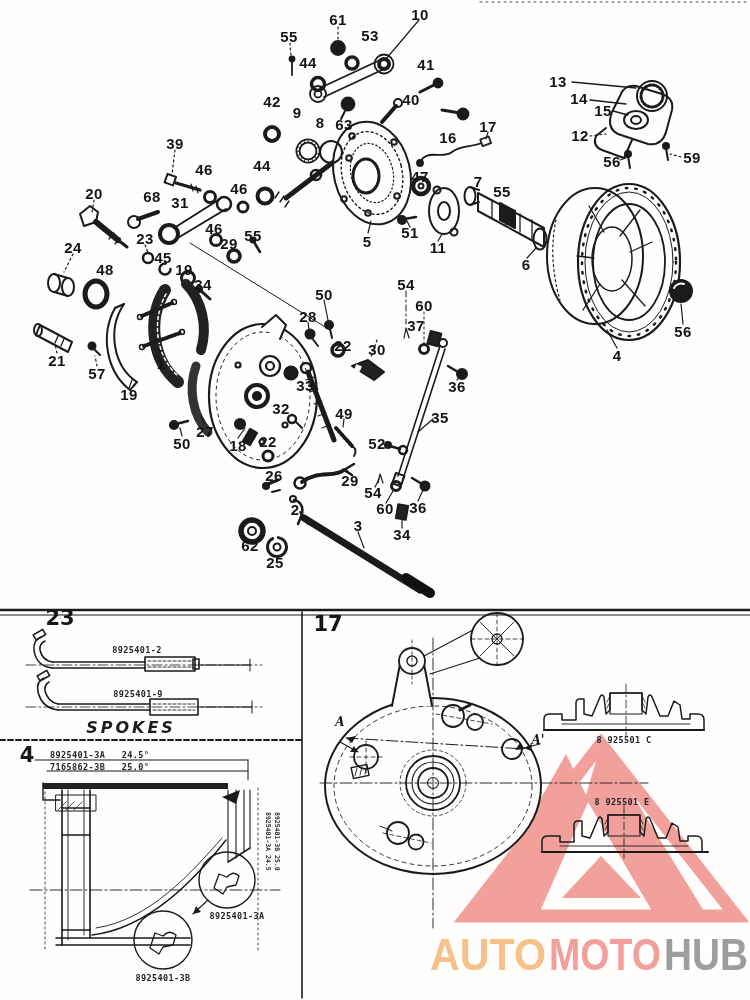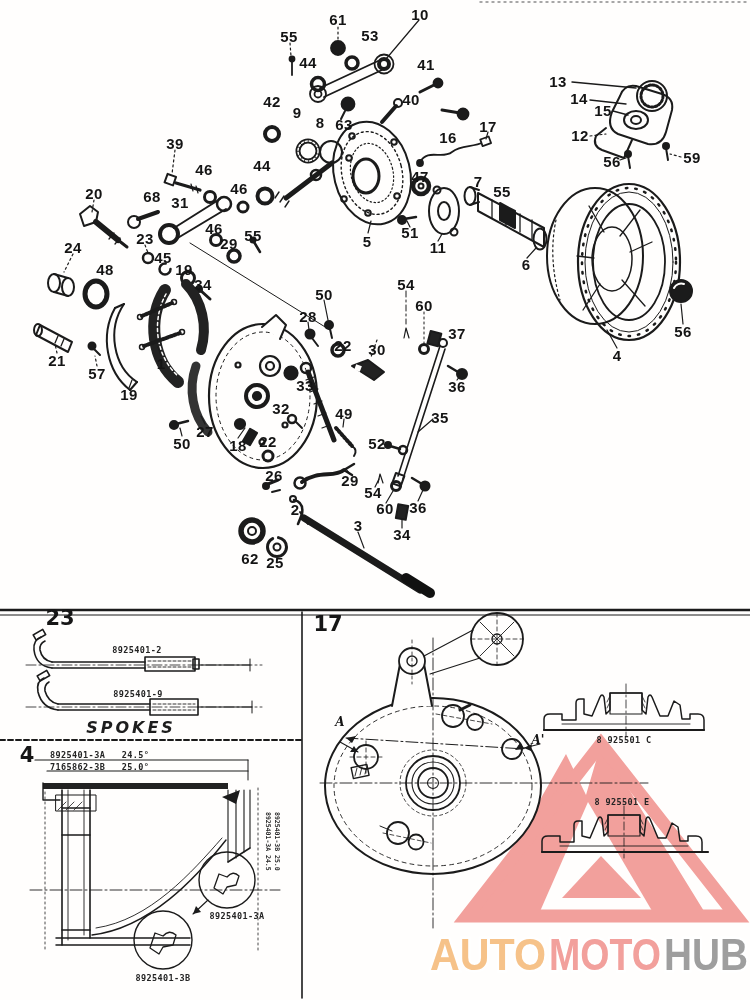--- a/index.html
+++ b/index.html
@@ -460,37 +460,37 @@
       <div class="callout" style="left: 438px; top: 247px;">11</div>
       <div class="callout" style="left: 526px; top: 264px;">6</div>
       <div class="callout" style="left: 617px; top: 355px;">4</div>
       <div class="callout" style="left: 683px; top: 331px;">56</div>
       <div class="callout" style="left: 57px; top: 360px;">21</div>
       <div class="callout" style="left: 97px; top: 373px;">57</div>
       <div class="callout" style="left: 129px; top: 394px;">19</div>
       <div class="callout" style="left: 161px; top: 363px;">1</div>
       <div class="callout" style="left: 406px; top: 284px;">54</div>
       <div class="callout" style="left: 424px; top: 305px;">60</div>
-      <div class="callout" style="left: 457px; top: 325px; margin-top: 8px;">37</div>
+      <div class="callout" style="left: 416px; top: 325px;">37</div>
       <div class="callout" style="left: 324px; top: 294px;">50</div>
       <div class="callout" style="left: 308px; top: 316px;">28</div>
       <div class="callout" style="left: 343px; top: 345px;">22</div>
       <div class="callout" style="left: 377px; top: 333px; margin-top: 16px;">30</div>
       <div class="callout" style="left: 305px; top: 385px;">33</div>
       <div class="callout" style="left: 281px; top: 408px;">32</div>
       <div class="callout" style="left: 344px; top: 413px;">49</div>
       <div class="callout" style="left: 457px; top: 386px;">36</div>
       <div class="callout" style="left: 440px; top: 417px;">35</div>
       <div class="callout" style="left: 205px; top: 431px;">27</div>
       <div class="callout" style="left: 182px; top: 443px;">50</div>
       <div class="callout" style="left: 238px; top: 445px;">18</div>
       <div class="callout" style="left: 268px; top: 441px;">22</div>
       <div class="callout" style="left: 274px; top: 475px;">26</div>
       <div class="callout" style="left: 295px; top: 509px;">2</div>
-      <div class="callout" style="left: 250px; top: 545px; margin-top: 13px;">62</div>
+      <div class="callout" style="left: 250px; top: 545px;">62</div>
       <div class="callout" style="left: 275px; top: 562px;">25</div>
       <div class="callout" style="left: 350px; top: 480px;">29</div>
       <div class="callout" style="left: 358px; top: 525px;">3</div>
       <div class="callout" style="left: 377px; top: 443px;">52</div>
       <div class="callout" style="left: 373px; top: 492px;">54</div>
       <div class="callout" style="left: 385px; top: 508px;">60</div>
       <div class="callout" style="left: 418px; top: 507px;">36</div>
       <div class="callout" style="left: 402px; top: 534px;">34</div>
     </div>
 

